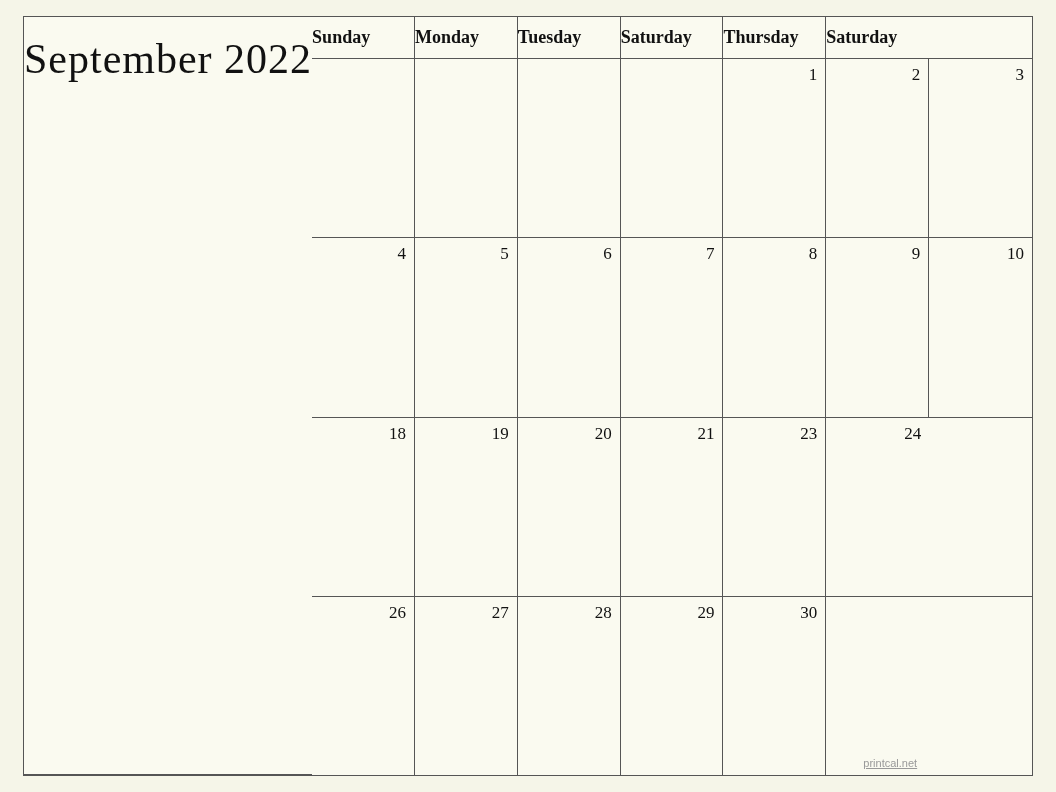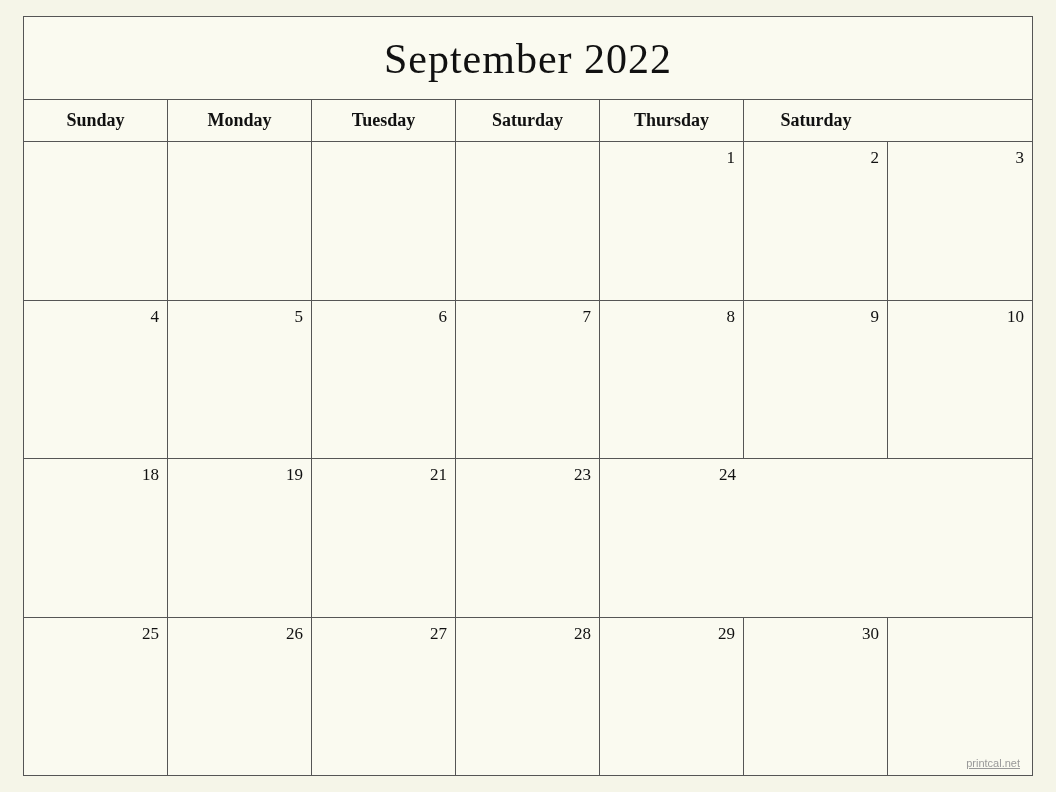--- a/index.html
+++ b/index.html
@@ -17,21 +17,21 @@
       align-items: center;
       justify-content: center;
     }
 
     .calendar-container {
       background-color: #fafaf0;
       border: 1.5px solid #555;
       width: 1010px;
       height: 760px;
       display: flex;
-      flex-direction: column;
+      flex-direction: row;
     }
 
     .calendar-title {
       text-align: center;
       font-size: 42px;
       font-weight: normal;
       padding: 18px 0 16px 0;
       border-bottom: 1.5px solid #555;
       color: #111;
       letter-spacing: 1px;
@@ -43,21 +43,20 @@
       flex-direction: column;
     }
 
     .day-headers {
       display: grid;
       grid-template-columns: repeat(7, 1fr);
       border-bottom: 1.5px solid #555;
     }
 
     .day-header {
-      text-align: center;
       padding: 10px 0;
       font-size: 18px;
       font-weight: bold;
       color: #111;
       border-right: 1.5px solid #555;
     }
 
     .day-header:last-child {
       border-right: none;
     }
@@ -173,33 +172,33 @@
           </div>
         </div>
         <div class="week-row">
           <div class="day-cell">
             <span class="day-number">18</span>
           </div>
           <div class="day-cell">
             <span class="day-number">19</span>
           </div>
           <div class="day-cell">
+            <span class="day-number">20</span>
+          </div>
+          <div class="day-cell">
             <span class="day-number">21</span>
           </div>
           <div class="day-cell">
             <span class="day-number">23</span>
           </div>
           <div class="day-cell">
             <span class="day-number">24</span>
           </div>
         </div>
         <div class="week-row">
-          <div class="day-cell">
-            <span class="day-number">25</span>
-          </div>
           <div class="day-cell">
             <span class="day-number">26</span>
           </div>
           <div class="day-cell">
             <span class="day-number">27</span>
           </div>
           <div class="day-cell">
             <span class="day-number">28</span>
           </div>
           <div class="day-cell">

